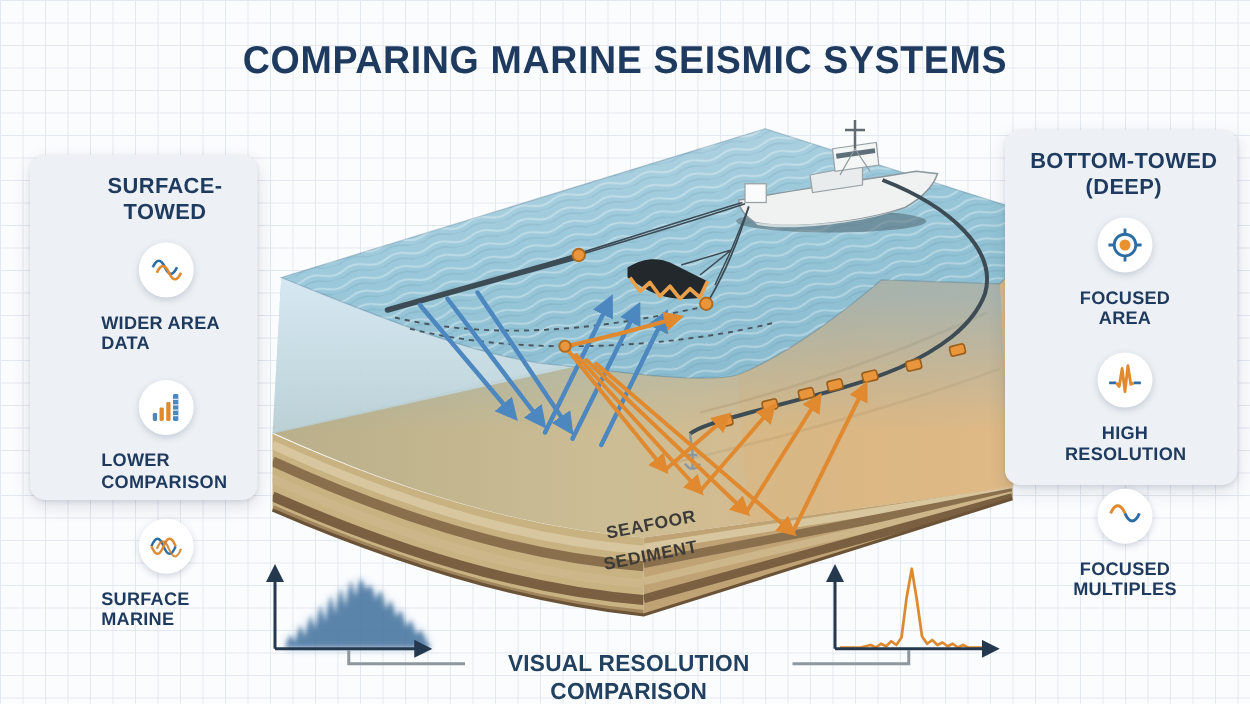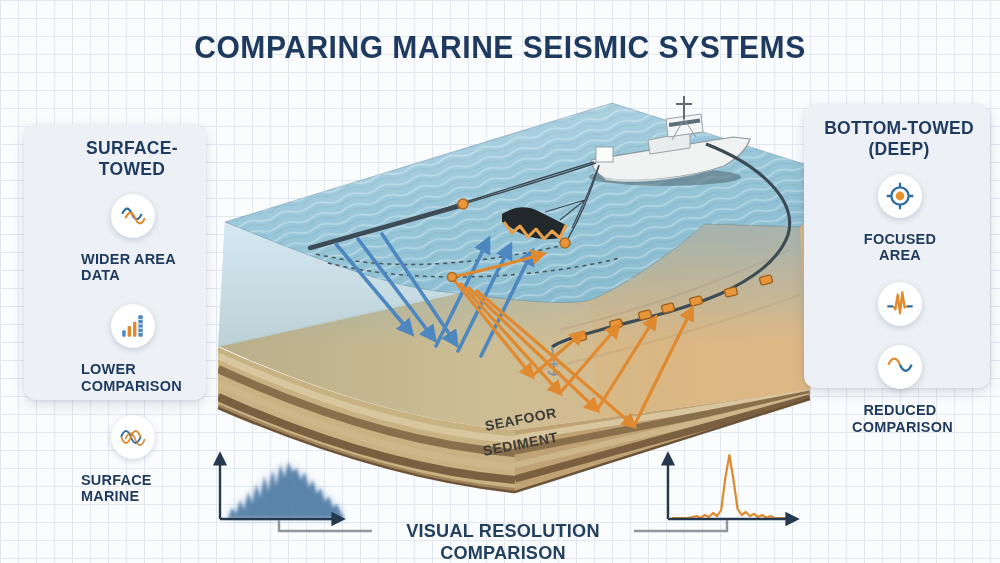--- a/index.html
+++ b/index.html
@@ -272,25 +272,26 @@
     </div>
     <div class="feature-label">FOCUSED AREA</div>
   </div>
   <div class="feature-row">
     <div class="icon-circle">
       <svg width="30" height="30" viewBox="0 0 26 26" fill="none">
         <path d="M2,15 H7 M19,15 H24" stroke="#2e6da4" stroke-width="2"></path>
         <path d="M7,15 L9,17.5 L11,5 L13,21 L15,3 L17,16 L19,15" stroke="#e0892f" stroke-width="2" stroke-linejoin="round"></path>
       </svg>
     </div>
+    <div class="feature-label">HIGH RESOLUTION</div>
   </div>
   <div class="feature-row">
     <div class="icon-circle">
       <svg width="30" height="30" viewBox="0 0 26 26" fill="none">
         <path d="M3,11 C6,4 10,4 13,11" stroke="#e0892f" stroke-width="2"></path>
         <path d="M13,11 C16,18 20,18 23,11" stroke="#2e6da4" stroke-width="2"></path>
       </svg>
     </div>
-    <div class="feature-label">REDUCED COMPARISON</div>
+    <div class="feature-label">FOCUSED MULTIPLES</div>
   </div>
 </div>
 
 <div class="comparison-label">VISUAL RESOLUTION COMPARISON</div>
 
 </body></html>

